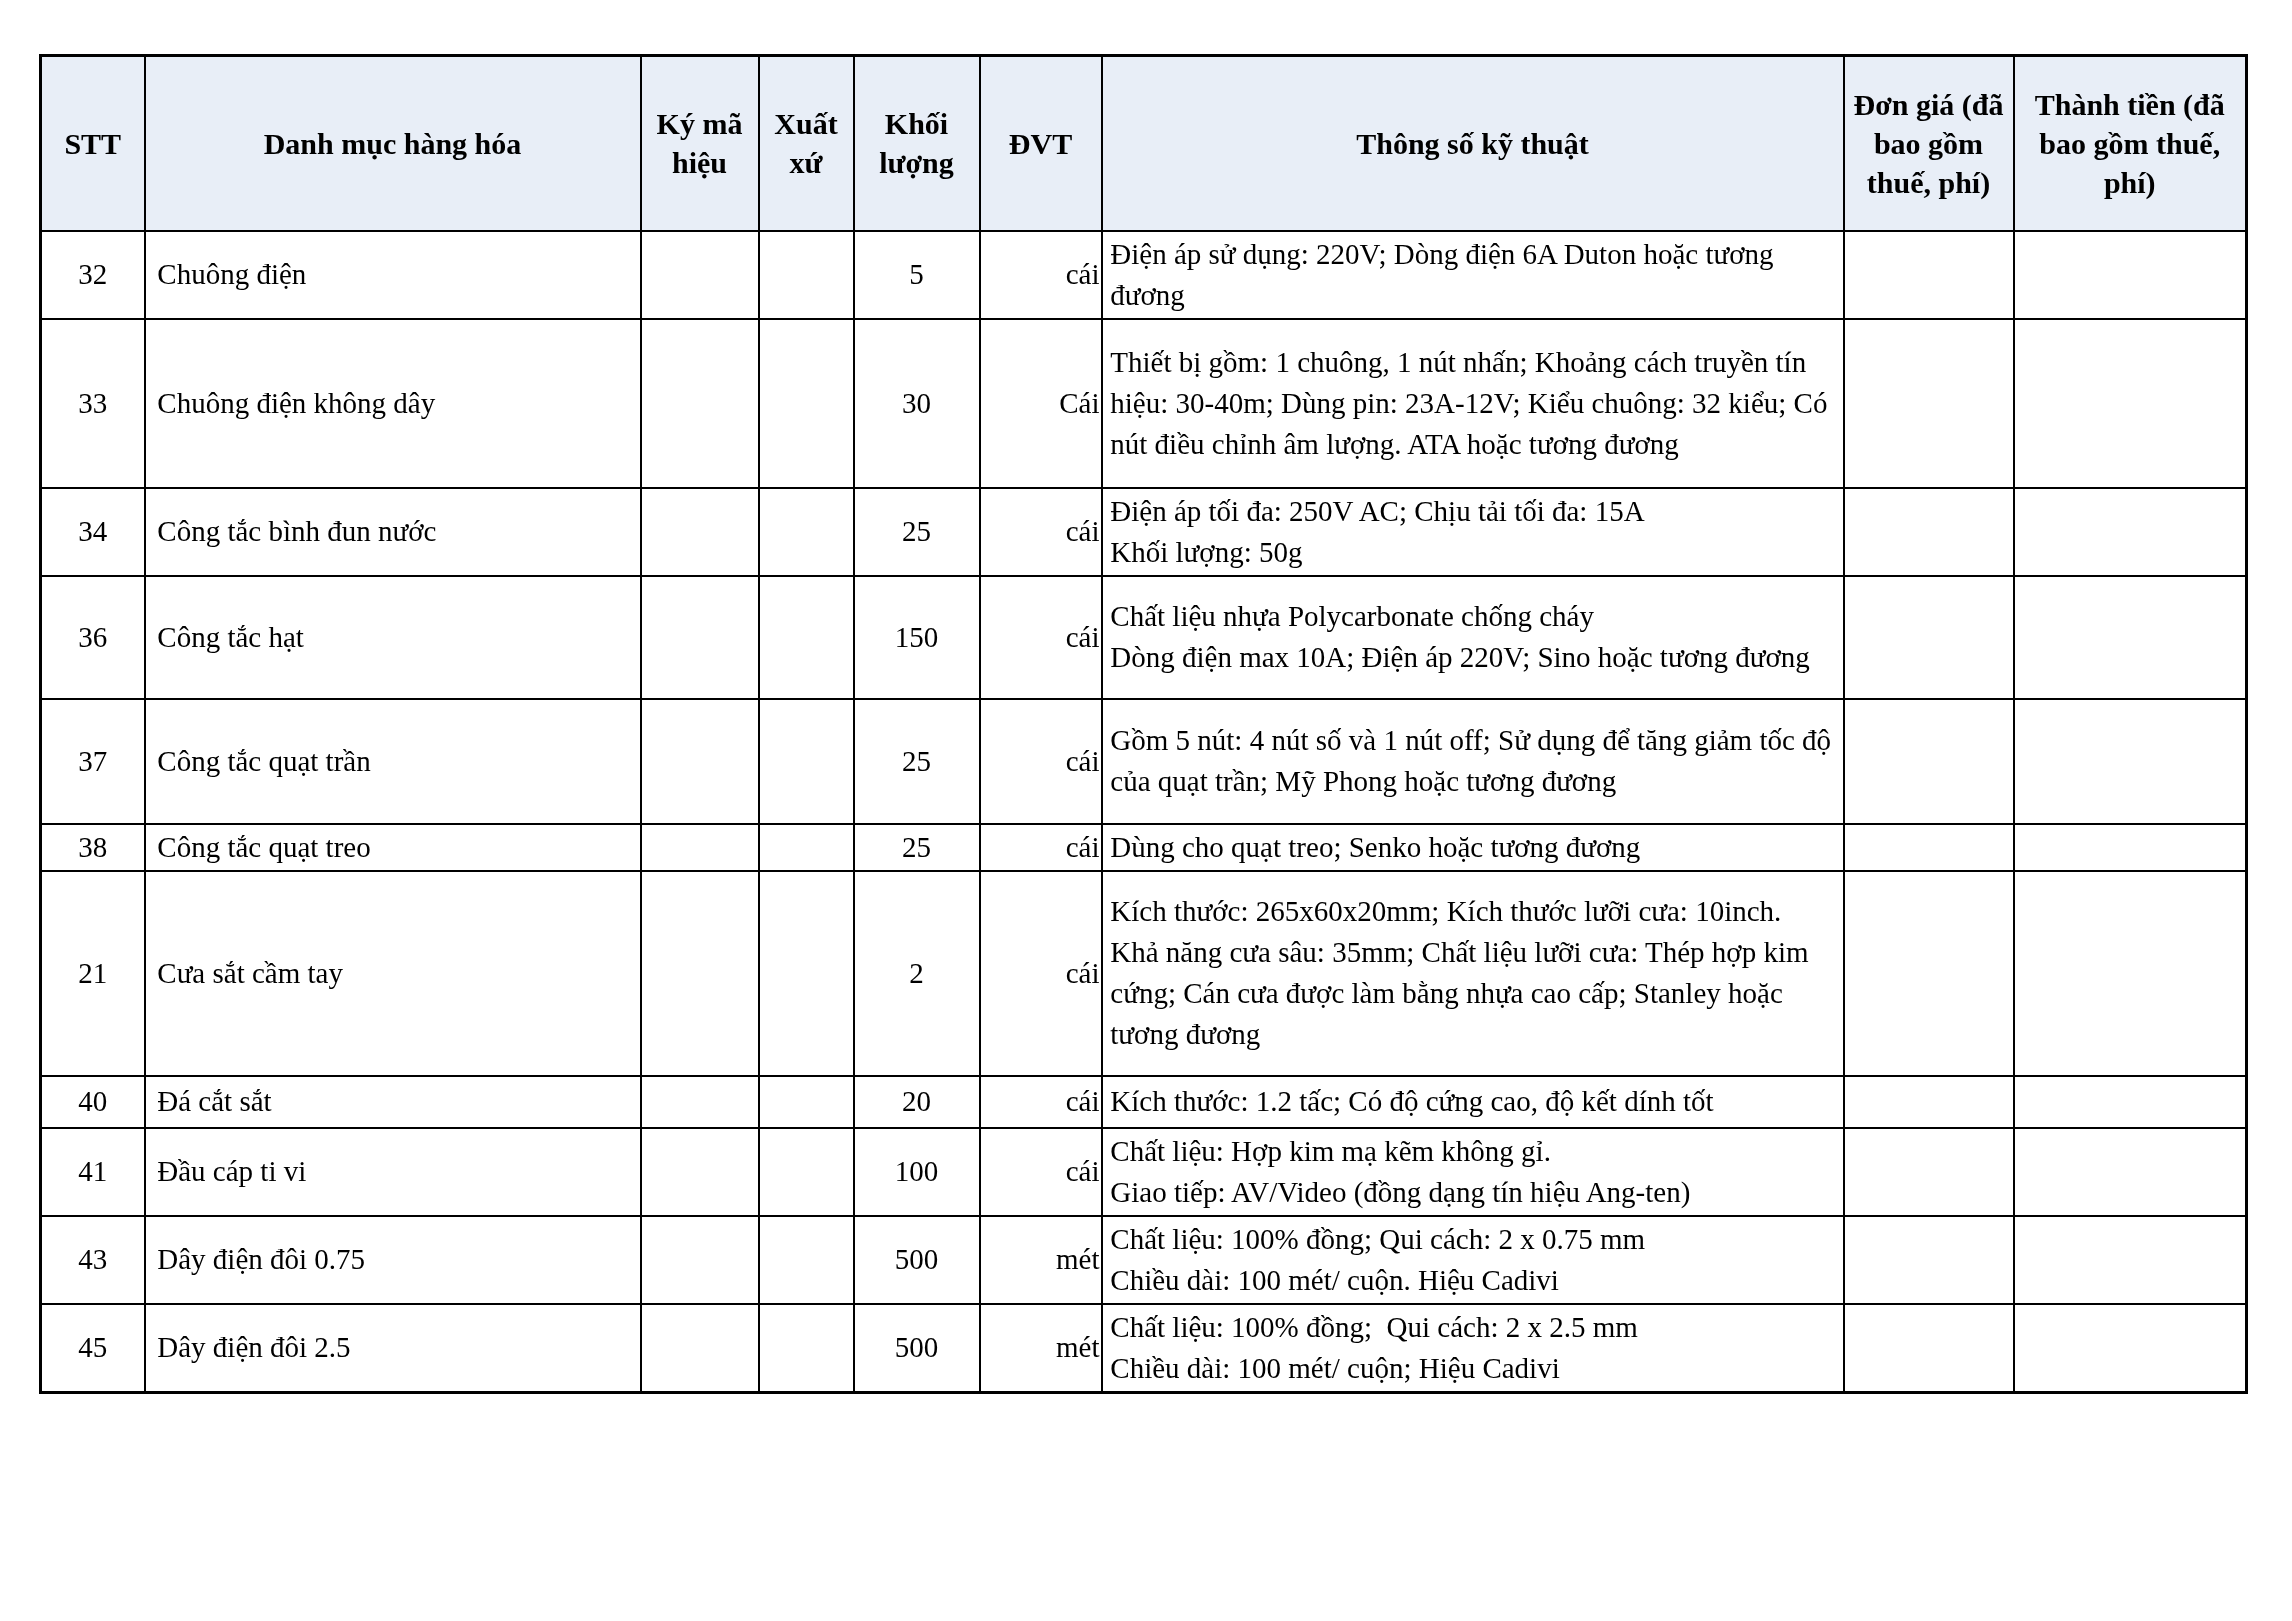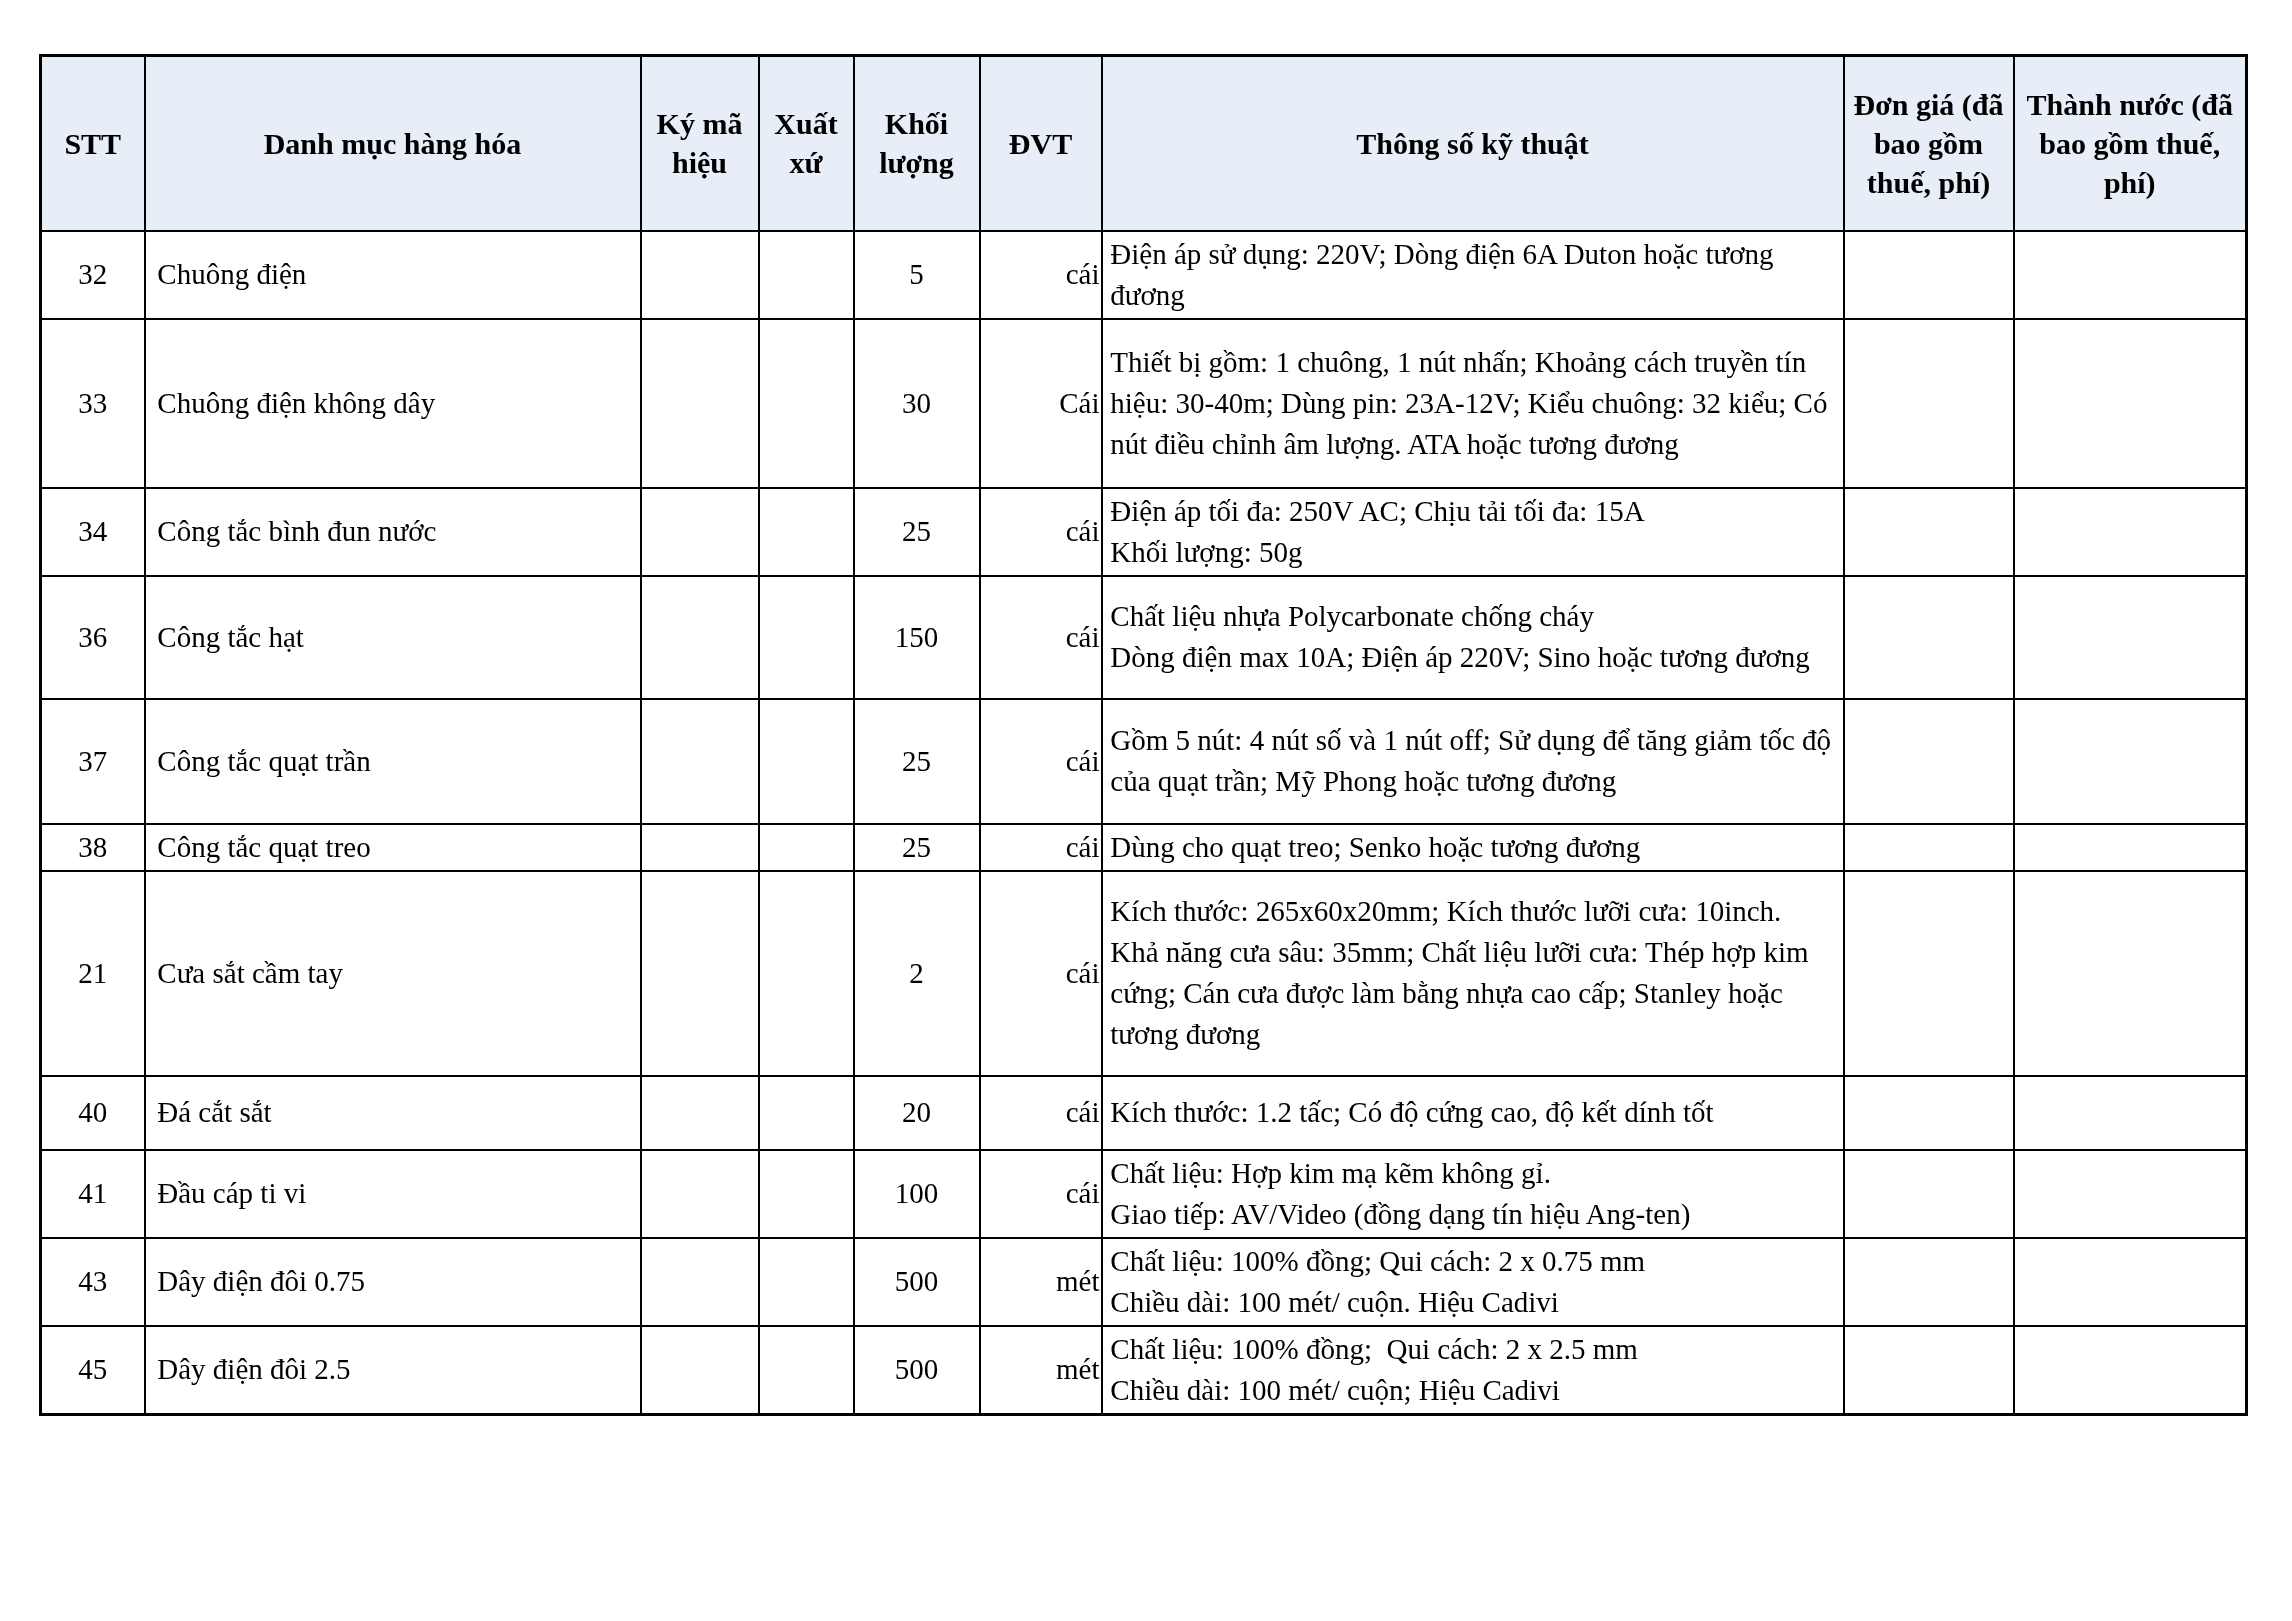--- a/index.html
+++ b/index.html
@@ -75,21 +75,21 @@
     <thead>
       <tr>
         <th>STT</th>
         <th>Danh mục hàng hóa</th>
         <th>Ký mã hiệu</th>
         <th>Xuất xứ</th>
         <th>Khối lượng</th>
         <th>ĐVT</th>
         <th>Thông số kỹ thuật</th>
         <th>Đơn giá (đã bao gồm thuế, phí)</th>
-        <th>Thành nước (đã bao gồm thuế, phí)</th>
+        <th>Thành tiền (đã bao gồm thuế, phí)</th>
       </tr>
     </thead>
     <tbody id="table-body">
         <tr style="height: 83px; padding-left: 9px;">
           <td class="c-stt">32</td>
           <td class="c-name">Chuông điện</td>
           <td class="c-empty"></td>
           <td class="c-empty"></td>
           <td class="c-qty">5</td>
           <td class="c-unit">cái</td>
@@ -159,21 +159,21 @@
           <td class="c-name">Cưa sắt cầm tay</td>
           <td class="c-empty"></td>
           <td class="c-empty"></td>
           <td class="c-qty">2</td>
           <td class="c-unit">cái</td>
           <td class="c-spec">Kích thước: 265x60x20mm; Kích thước lưỡi cưa: 10inch.
 Khả năng cưa sâu: 35mm; Chất liệu lưỡi cưa: Thép hợp kim cứng; Cán cưa được làm bằng nhựa cao cấp; Stanley hoặc tương đương</td>
           <td class="c-empty"></td>
           <td class="c-empty"></td>
         </tr>
-        <tr style="height: 74px;">
+        <tr style="height: 52px;">
           <td class="c-stt">40</td>
           <td class="c-name">Đá cắt sắt</td>
           <td class="c-empty"></td>
           <td class="c-empty"></td>
           <td class="c-qty">20</td>
           <td class="c-unit">cái</td>
           <td class="c-spec">Kích thước: 1.2 tấc; Có độ cứng cao, độ kết dính tốt</td>
           <td class="c-empty"></td>
           <td class="c-empty"></td>
         </tr>

